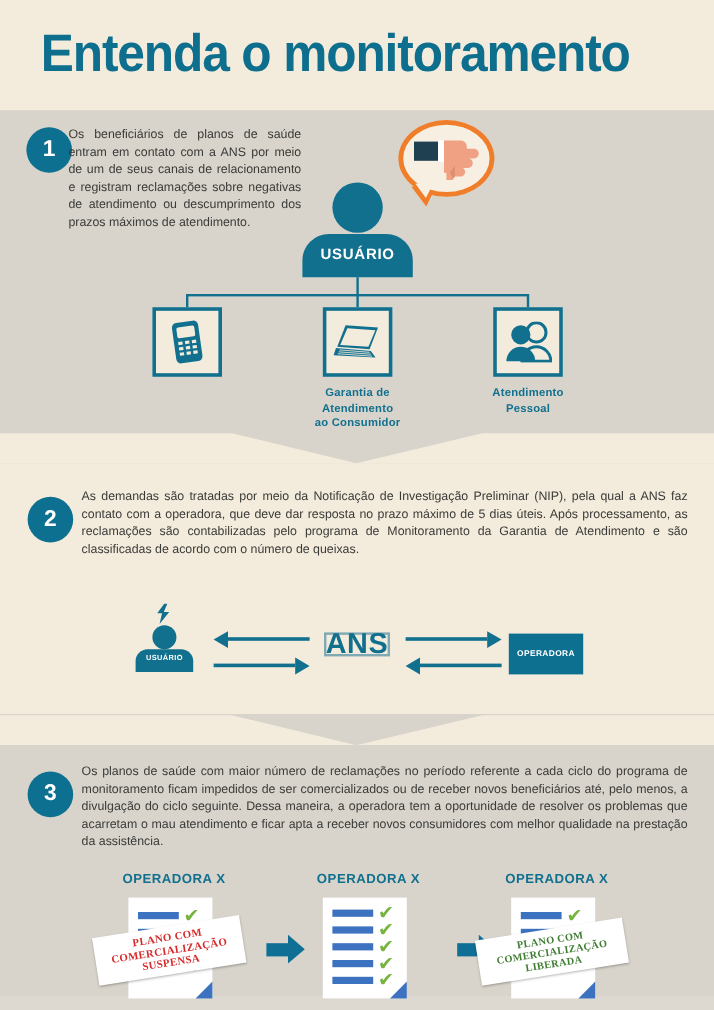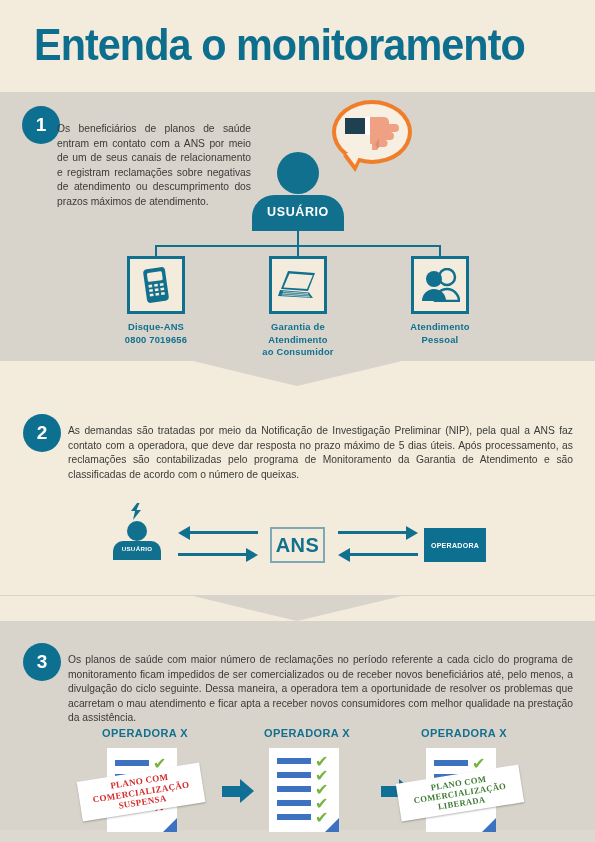--- a/index.html
+++ b/index.html
@@ -43,21 +43,20 @@
   .badge{
     position:absolute;width:38px;height:38px;border-radius:50%;
     background:#0d7091;color:#fff;font-size:19px;font-weight:bold;
     display:flex;align-items:center;justify-content:center;
   }
 
   
   .para{
     position:absolute;color:#3a3a38;line-height:1.42;
     text-align:justify;
-    margin-top:16px;
   }
   .p1{left:57px;top:106px;width:194px;font-size:10.3px;}
   .p2{left:68px;top:408px;width:505px;font-size:10.3px;}
   .p3{left:68px;top:637px;width:505px;font-size:10.3px;}
 
   
   .bubble{
     position:absolute;left:332px;top:100px;width:80px;height:64px;
     border:4px solid #f07d29;border-radius:50%;background:#f6efe2;
     box-sizing:border-box;
@@ -122,24 +121,24 @@
     color:#fff;font-size:6.2px;font-weight:bold;letter-spacing:.3px;}
   .bolt{position:absolute;left:129px;top:503px;width:14px;height:17px;}
 
   .arrowgrp{position:absolute;}
   .arrline{position:absolute;height:3px;background:#11708e;}
   .arrhead{position:absolute;width:0;height:0;}
   .arrhead.right{border-top:7px solid transparent;border-bottom:7px solid transparent;border-left:12px solid #11708e;}
   .arrhead.left{border-top:7px solid transparent;border-bottom:7px solid transparent;border-right:12px solid #11708e;}
 
   .ansbox{
-    position:absolute;left:270px;top:527px;width:55px;height:36px;
+    position:absolute;left:270px;top:527px;width:55px;height:20px;
     border:2px solid #7fa9b5;background:#f3ecdc;box-sizing:border-box;
     display:flex;align-items:center;justify-content:center;
-    color:#11708e;font-size:20px;font-weight:bold;letter-spacing:.5px;
+    color:#11708e;font-size:24px;font-weight:bold;letter-spacing:.5px;
   }
   .opbox{
     position:absolute;left:424px;top:528px;width:62px;height:34px;
     background:#0d7091;display:flex;align-items:center;justify-content:center;
     color:#fff;font-size:7px;font-weight:bold;letter-spacing:.3px;
   }
 
   
   .opx{
     position:absolute;width:140px;text-align:center;
@@ -279,24 +278,20 @@
     <span>
       <svg width="40" height="34" viewBox="0 0 40 34">
         <circle cx="27" cy="9" r="8" fill="#f3ecdc" stroke="#11708e" stroke-width="2.5"></circle>
         <path d="M15 33 a12 12 0 0 1 24 0 z" fill="#f3ecdc" stroke="#11708e" stroke-width="2.5"></path>
         <circle cx="14" cy="11" r="8" fill="#11708e"></circle>
         <path d="M2 33 a12 12 0 0 1 24 0 z" fill="#11708e"></path>
       </svg>
     </span>
   </div>
 
-  <div class="chanlabel cl1">
-    <span style="white-space:pre-line;">Disque-ANS
-0800 7019656</span>
-  </div>
   <div class="chanlabel cl2">
     <span style="white-space:pre-line;">Garantia de
 Atendimento
 ao Consumidor</span>
   </div>
   <div class="chanlabel cl3">
     <span style="white-space:pre-line;">Atendimento
 Pessoal</span>
   </div>
 

